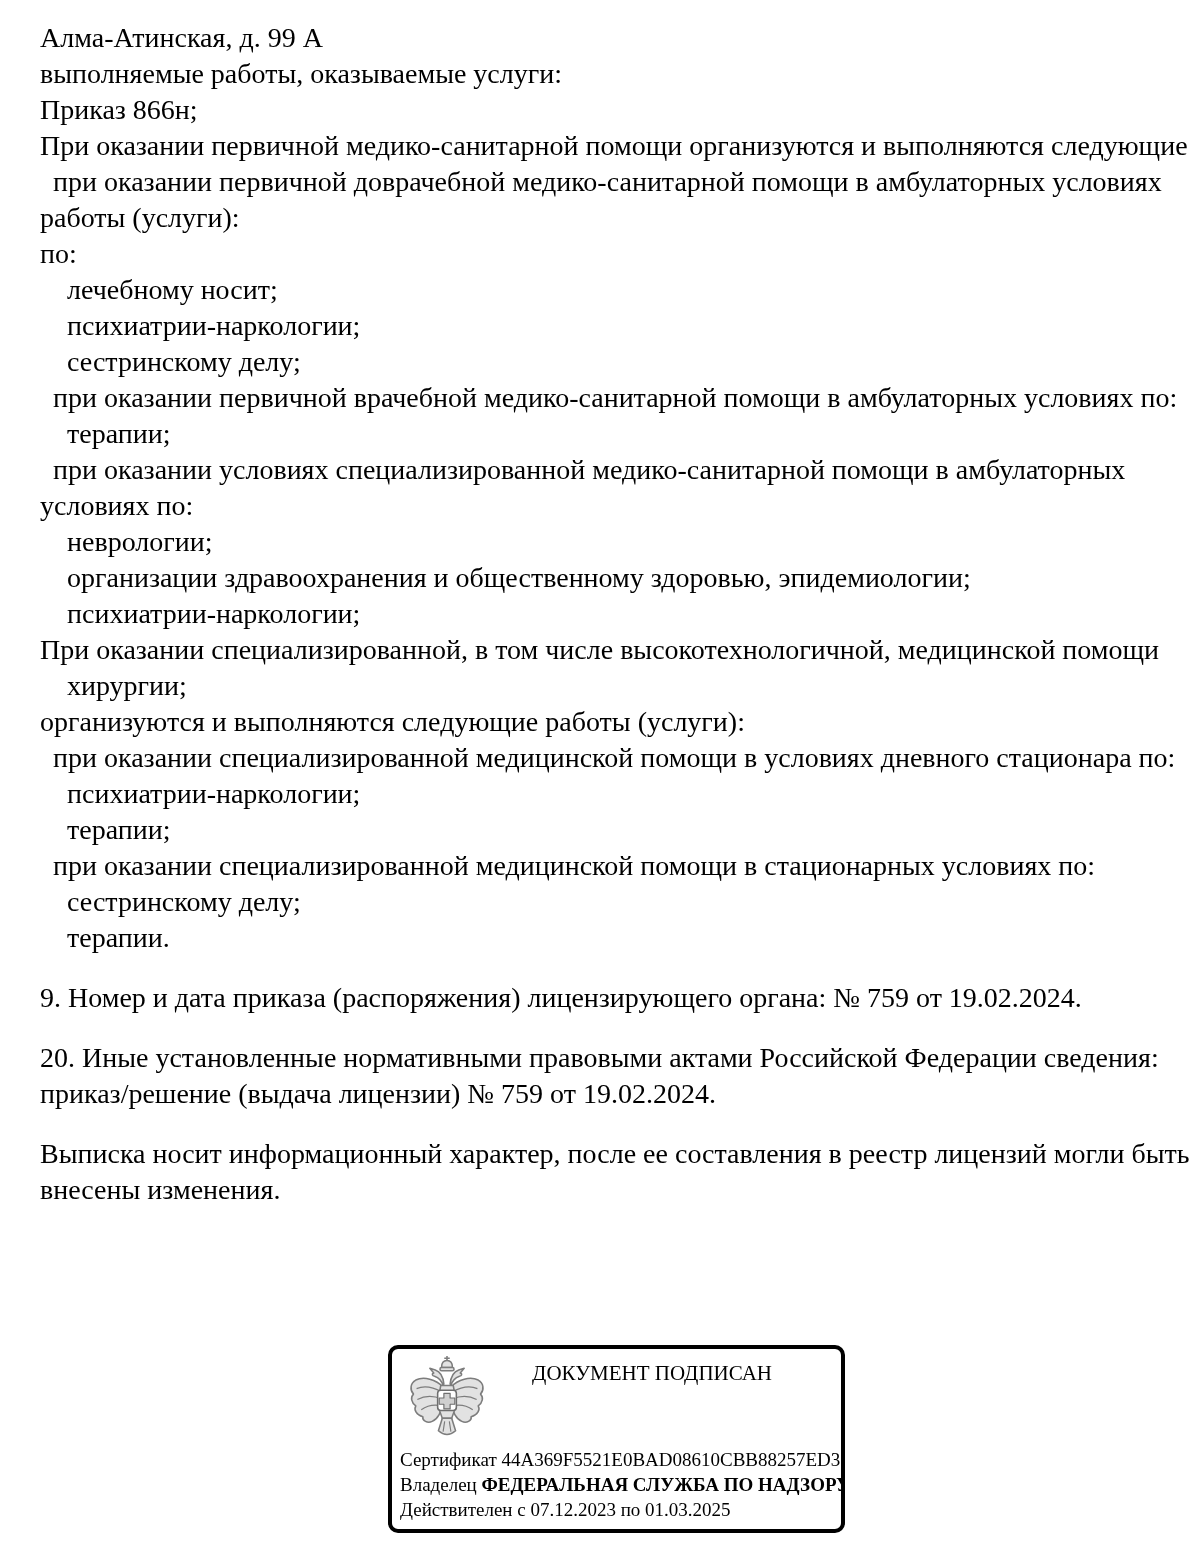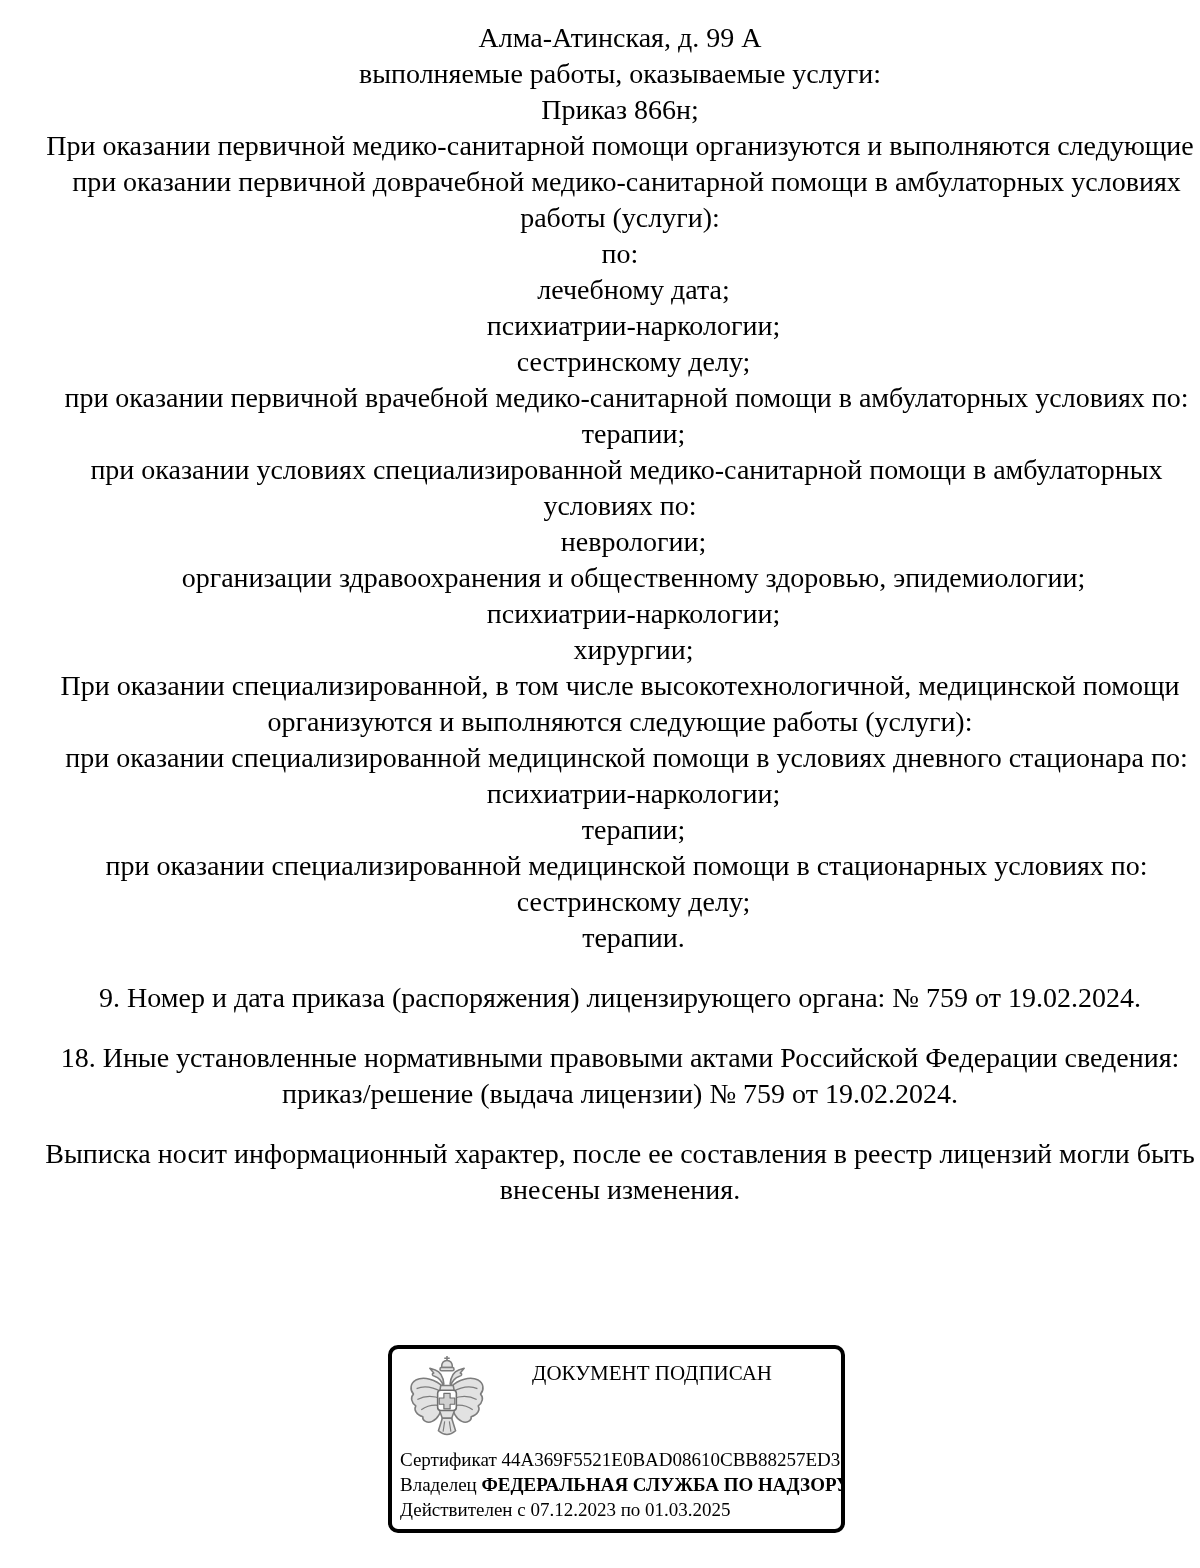--- a/index.html
+++ b/index.html
@@ -12,21 +12,20 @@
     font-family: "Liberation Serif", "DejaVu Serif", serif;
     overflow: hidden;
   }
   .doc {
     position: absolute;
     left: 40px;
     top: 20px;
     right: 0;
     font-size: 28px;
     line-height: 36px;
-    text-align: center;
   }
   .line { white-space: pre; }
   .i1 { padding-left: 13px; }
   .i2 { padding-left: 27px; }
   .gap { margin-top: 24px; }
 
   .stamp {
     position: absolute;
     left: 388px;
     top: 1345px;
@@ -68,41 +67,41 @@
 <div class="page">
 
   <div class="doc">
       <div class="line i0">Алма-Атинская, д. 99 А</div>
       <div class="line i0">выполняемые работы, оказываемые услуги:</div>
       <div class="line i0">Приказ 866н;</div>
       <div class="line i0">При оказании первичной медико-санитарной помощи организуются и выполняются следующие</div>
       <div class="line i1">при оказании первичной доврачебной медико-санитарной помощи в амбулаторных условиях</div>
       <div class="line i0">работы (услуги):</div>
       <div class="line i0">по:</div>
-      <div class="line i2">лечебному дата;</div>
+      <div class="line i2">лечебному носит;</div>
       <div class="line i2">психиатрии-наркологии;</div>
       <div class="line i2">сестринскому делу;</div>
       <div class="line i1">при оказании первичной врачебной медико-санитарной помощи в амбулаторных условиях по:</div>
       <div class="line i2">терапии;</div>
       <div class="line i1">при оказании условиях специализированной медико-санитарной помощи в амбулаторных</div>
       <div class="line i0">условиях по:</div>
       <div class="line i2">неврологии;</div>
       <div class="line i2">организации здравоохранения и общественному здоровью, эпидемиологии;</div>
       <div class="line i2">психиатрии-наркологии;</div>
+      <div class="line i0">При оказании специализированной, в том числе высокотехнологичной, медицинской помощи</div>
       <div class="line i2">хирургии;</div>
-      <div class="line i0">При оказании специализированной, в том числе высокотехнологичной, медицинской помощи</div>
       <div class="line i0">организуются и выполняются следующие работы (услуги):</div>
       <div class="line i1">при оказании специализированной медицинской помощи в условиях дневного стационара по:</div>
       <div class="line i2">психиатрии-наркологии;</div>
       <div class="line i2">терапии;</div>
       <div class="line i1">при оказании специализированной медицинской помощи в стационарных условиях по:</div>
       <div class="line i2">сестринскому делу;</div>
       <div class="line i2">терапии.</div>
       <div class="line i0 gap">9. Номер и дата приказа (распоряжения) лицензирующего органа: № 759 от 19.02.2024.</div>
-      <div class="line i0 gap">18. Иные установленные нормативными правовыми актами Российской Федерации сведения:</div>
+      <div class="line i0 gap">20. Иные установленные нормативными правовыми актами Российской Федерации сведения:</div>
       <div class="line i0">приказ/решение (выдача лицензии) № 759 от 19.02.2024.</div>
       <div class="line i0 gap">Выписка носит информационный характер, после ее составления в реестр лицензий могли быть</div>
       <div class="line i0">внесены изменения.</div>
     </div>
 
   <div class="stamp">
     <div class="emblem">
       <svg viewBox="0 0 100 112" width="78" height="88" aria-hidden="true">
         <g fill="#e2e2e2" stroke="#7d7d7d" stroke-width="2" stroke-linejoin="round">
           <path d="M50 2 v7 M46.5 5 h7" fill="none"></path>

